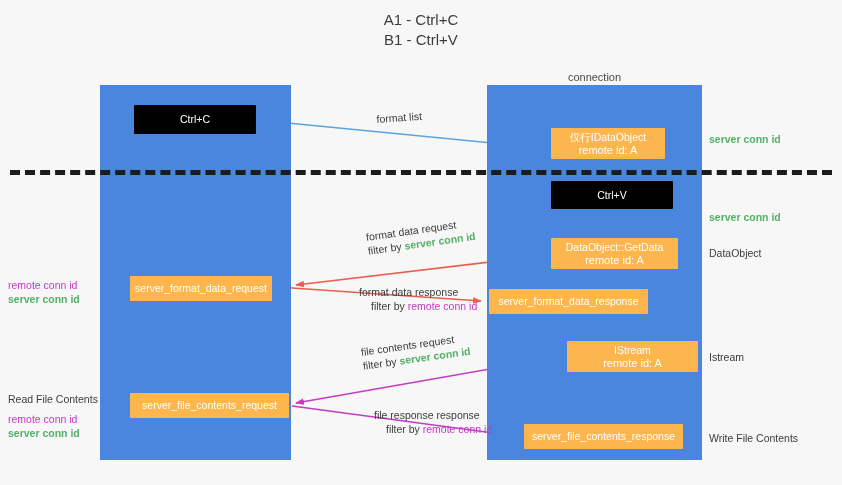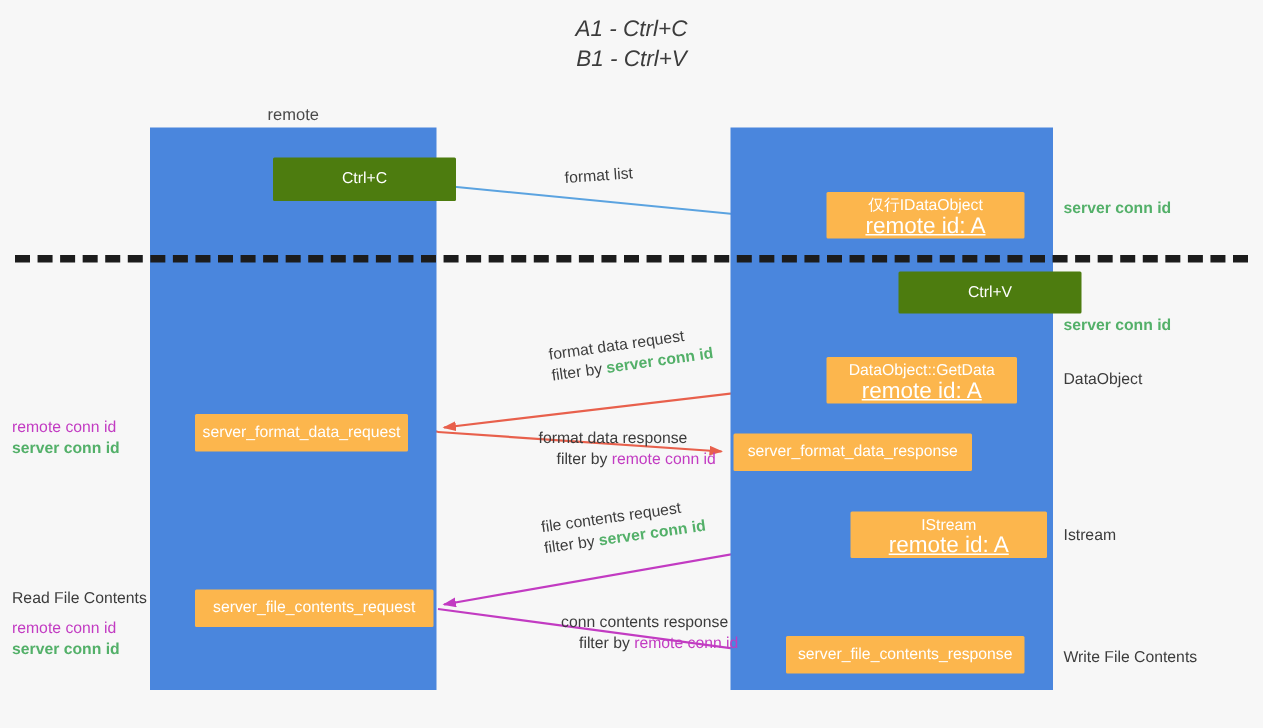--- a/index.html
+++ b/index.html
@@ -25,21 +25,20 @@
 
   
   #title {
     left: 0; top: 10px;
     width: 842px;
     text-align: center;
     font-size: 15px;
     line-height: 20px;
     color: #3c3c3c;
     white-space: pre-line;
-    font-style: italic;
   }
 
   
   .col-header {
     text-align: center;
     font-size: 11px;
     line-height: 13px;
     color: #4a4a4a;
     white-space: pre-line;
   }
@@ -70,27 +69,27 @@
     display: flex;
     flex-direction: column;
     align-items: center;
     justify-content: center;
     text-align: center;
     color: #ffffff;
     font-size: 10.5px;
     line-height: 13px;
     border-radius: 1px;
   }
-  .node.green  { background: #4d7c0f; margin-left: 48px; }
+  .node.green  { background: #000000; }
   .node.orange { background: #fcb64d; }
-  .node .sub { font-size: 15px; line-height: 13px; text-decoration: underline; }
+  .node .sub { font-size: 11px; line-height: 13px; }
 
   
   #node-ctrl-c      { left: 134px; top: 105px; width: 122px; height: 29px; }
-  #node-idataobject { left: 551px; top: 128px; width: 132px; height: 31px; }
+  #node-idataobject { left: 551px; top: 128px; width: 114px; height: 31px; }
   #node-ctrl-v      { left: 551px; top: 181px; width: 122px; height: 28px; }
   #node-getdata     { left: 551px; top: 238px; width: 127px; height: 31px; }
   #node-istream     { left: 567px; top: 341px; width: 131px; height: 31px; }
   #node-fmt-req     { left: 130px; top: 276px; width: 142px; height: 25px; }
   #node-fmt-resp    { left: 489px; top: 289px; width: 159px; height: 25px; }
   #node-file-req    { left: 130px; top: 393px; width: 159px; height: 25px; text-align: right; }
   #node-file-resp   { left: 524px; top: 424px; width: 159px; height: 25px; }
 
   
   .label {
@@ -175,23 +174,23 @@
   <line x1="292" y1="406" x2="516" y2="436" stroke="#c23bc2" stroke-width="1.5" marker-end="url(#ah-magenta)"></line>
 </svg>
 
 <div class="abs lane" id="lane-a1"></div>
 <div class="abs lane" id="lane-b1"></div>
 
 <div class="abs" id="title">A1 - Ctrl+C
 B1 - Ctrl+V</div>
 
 <div class="abs col-header" id="hdr-a1">
-  <div>remote</div>
 </div>
 <div class="abs col-header" id="hdr-b1">
+  <div>connection</div>
 </div>
 
 <div class="abs" id="divider"></div>
 
 <div class="abs node green" id="node-ctrl-c">
   <div>Ctrl+C</div>
 </div>
 
 <div class="abs node orange" id="node-idataobject">
   <div>仅行IDataObject</div>
@@ -247,21 +246,21 @@
 </div>
 
 <div class="abs label rot" id="cap-file-req">
   <span>file contents request</span>
   <span class="cap-line2">
     <span>filter by </span><span class="green-txt">server conn id</span>
   </span>
 </div>
 
 <div class="abs label" id="cap-file-resp">
-  <span>conn contents response</span>
+  <span>file response response</span>
   <span class="cap-line2">
     <span>filter by </span><span class="purple-txt">remote conn id</span>
   </span>
 </div>
 
 <div class="abs label green-txt" id="lbl-server-conn-1">server conn id</div>
 <div class="abs label green-txt" id="lbl-server-conn-2">server conn id</div>
 <div class="abs label" id="lbl-dataobject">DataObject</div>
 <div class="abs label" id="lbl-istream">Istream</div>
 <div class="abs label" id="lbl-write-file">Write File Contents</div>

